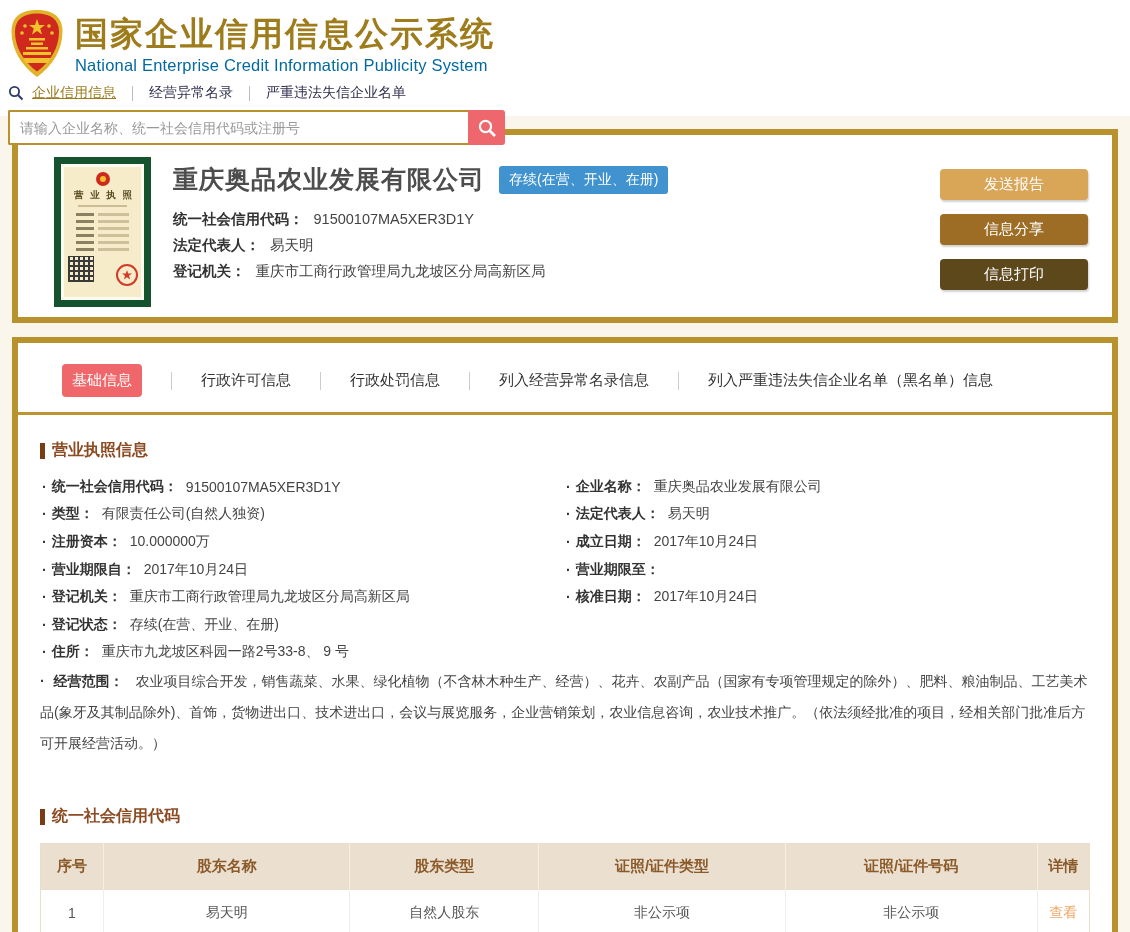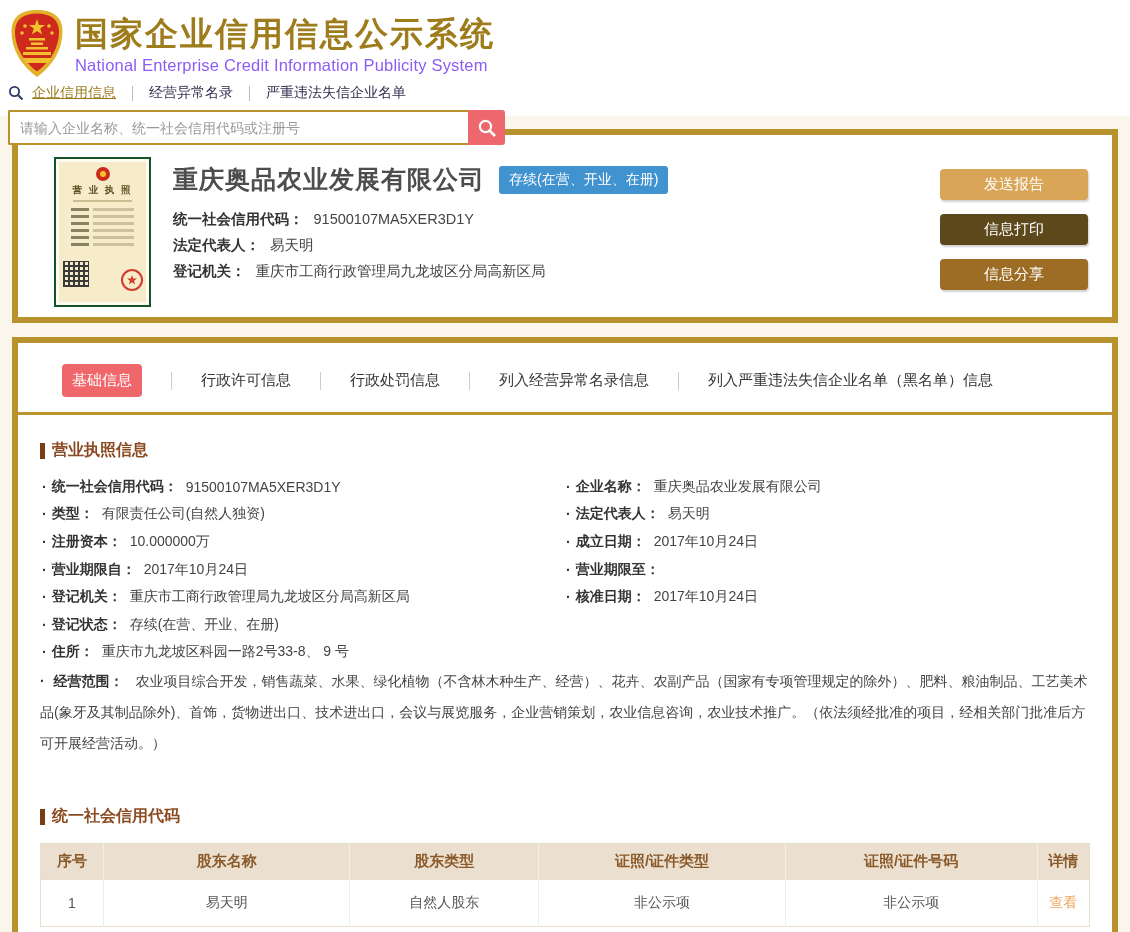--- a/index.html
+++ b/index.html
@@ -13,21 +13,21 @@
   .site-header {
     background:#fff; height:116px; padding:9px 5px 0 8px;
     display:flex; justify-content:space-between; align-items:flex-start;flex-direction:column;
   }
   .brand { display:flex; align-items:center; }
   .brand .emblem { width:58px; height:70px; margin-right:9px; flex:0 0 auto; }
   .brand-titles .zh {
     font-size:33px; font-weight:bold; color:#9e7c1c; letter-spacing:2px; line-height:40px;
   }
   .brand-titles .en {
-    font-size:16.5px; color:#8b5cf6; margin-top:2px; letter-spacing:0.2px;
+    font-size:16.5px; color:#0369a1; margin-top:2px; letter-spacing:0.2px;
   }
   .search-wrap { width:500px; padding-top:5px; }
   .nav-links { display:flex; align-items:center; font-size:14px; margin-bottom:8px; }
   .nav-links .mag { width:16px; height:16px; margin-right:8px; }
   .nav-link { color:#31314f; text-decoration:none; cursor:pointer; }
   .nav-link.active { color:#9a7b1e; text-decoration:underline; }
   .nav-sep { width:1px; height:15px; background:#bbb; margin:0 16px; }
   .search-box { display:flex; }
   .search-box input {
     width:460px; height:35px; border:2px solid #b8922d; border-right:none;
@@ -39,21 +39,21 @@
     width:37px; height:35px; background:#ee676d; border:none; border-radius:0 3px 3px 0;
     display:flex; align-items:center; justify-content:center; cursor:pointer;
   }
   
   .card {
     margin:13px 12px 0 12px; background:#fff; border:6px solid #b8922d;
   }
   
   .summary-card { display:flex; padding:22px 32px 22px 36px; height:194px; }
   .license-thumb {
-    width:97px; height:150px; background:#f6ecca; border:2px solid #14532d;
+    width:97px; height:150px; background:#f6ecca; border:7px solid #14532d;
     padding:8px 13px 6px; position:relative; flex:0 0 auto; cursor:pointer;
     box-shadow:0 0 0 3px #fdfaf2 inset;
   }
   .lic-emblem { width:14px; height:14px; border-radius:50%; background:#cf281c;
     margin:0 auto 3px; position:relative; }
   .lic-emblem:after { content:""; position:absolute; left:4px; top:4px; width:6px; height:6px;
     border-radius:50%; background:#f2c22e; }
   .lic-title { font-size:9.5px; font-weight:bold; color:#5c4f23; text-align:center;
     letter-spacing:2px; margin-bottom:3px; white-space:nowrap; }
   .lic-subline { height:2px; background:#cbbd92; margin:0 4px 6px; }
@@ -117,21 +117,21 @@
   .scope { font-size:14px; line-height:31px; color:#444; margin-top:0; }
   .scope:before { content:"·"; font-weight:bold; margin-right:5px; color:#333; }
   .scope .lbl { font-weight:bold; color:#333; margin-right:8px; }
   .shareholder-title { margin-top:47px; }
   table.sh-table {
     width:100%; border-collapse:collapse; margin-top:16px;
     border:1px solid #e9ddcb; table-layout:fixed;
   }
   .sh-table th {
     background:#ebe0d0; color:#8b5a2b; font-size:15px; font-weight:bold;
-    height:36px; border-right:1px solid #f6efe4; text-align:center;
+    height:46px; border-right:1px solid #f6efe4; text-align:center;
   }
   .sh-table th:last-child { border-right:none; }
   .sh-table td {
     height:47px; text-align:center; font-size:14px; color:#555;
     border-right:1px solid #eee; border-top:1px solid #e9ddcb; background:#fff;
   }
   .sh-table td:last-child { border-right:none; }
   .view-link { color:#f0a763; cursor:pointer; text-decoration:none; }
   .c-no { width:6%; } .c-name { width:23.5%; } .c-type { width:18%; }
   .c-ct { width:23.5%; } .c-cn { width:24%; } .c-detail { width:5%; }
@@ -238,22 +238,22 @@
       <span class="val">易天明</span>
     </div>
     <div class="info-row">
       <span class="lbl">登记机关：</span>
       <span class="val">重庆市工商行政管理局九龙坡区分局高新区局</span>
     </div>
   </div>
 
   <div class="summary-actions">
     <button class="act-btn send">发送报告</button>
+    <button class="act-btn share">信息分享</button>
     <button class="act-btn print">信息打印</button>
-    <button class="act-btn share">信息分享</button>
   </div>
 </section>
 
 <section class="card detail-card">
   <div class="tabs">
     <span class="tab active">基础信息</span>
     <span class="tab-sep"></span>
     <span class="tab">行政许可信息</span>
     <span class="tab-sep"></span>
     <span class="tab">行政处罚信息</span>

